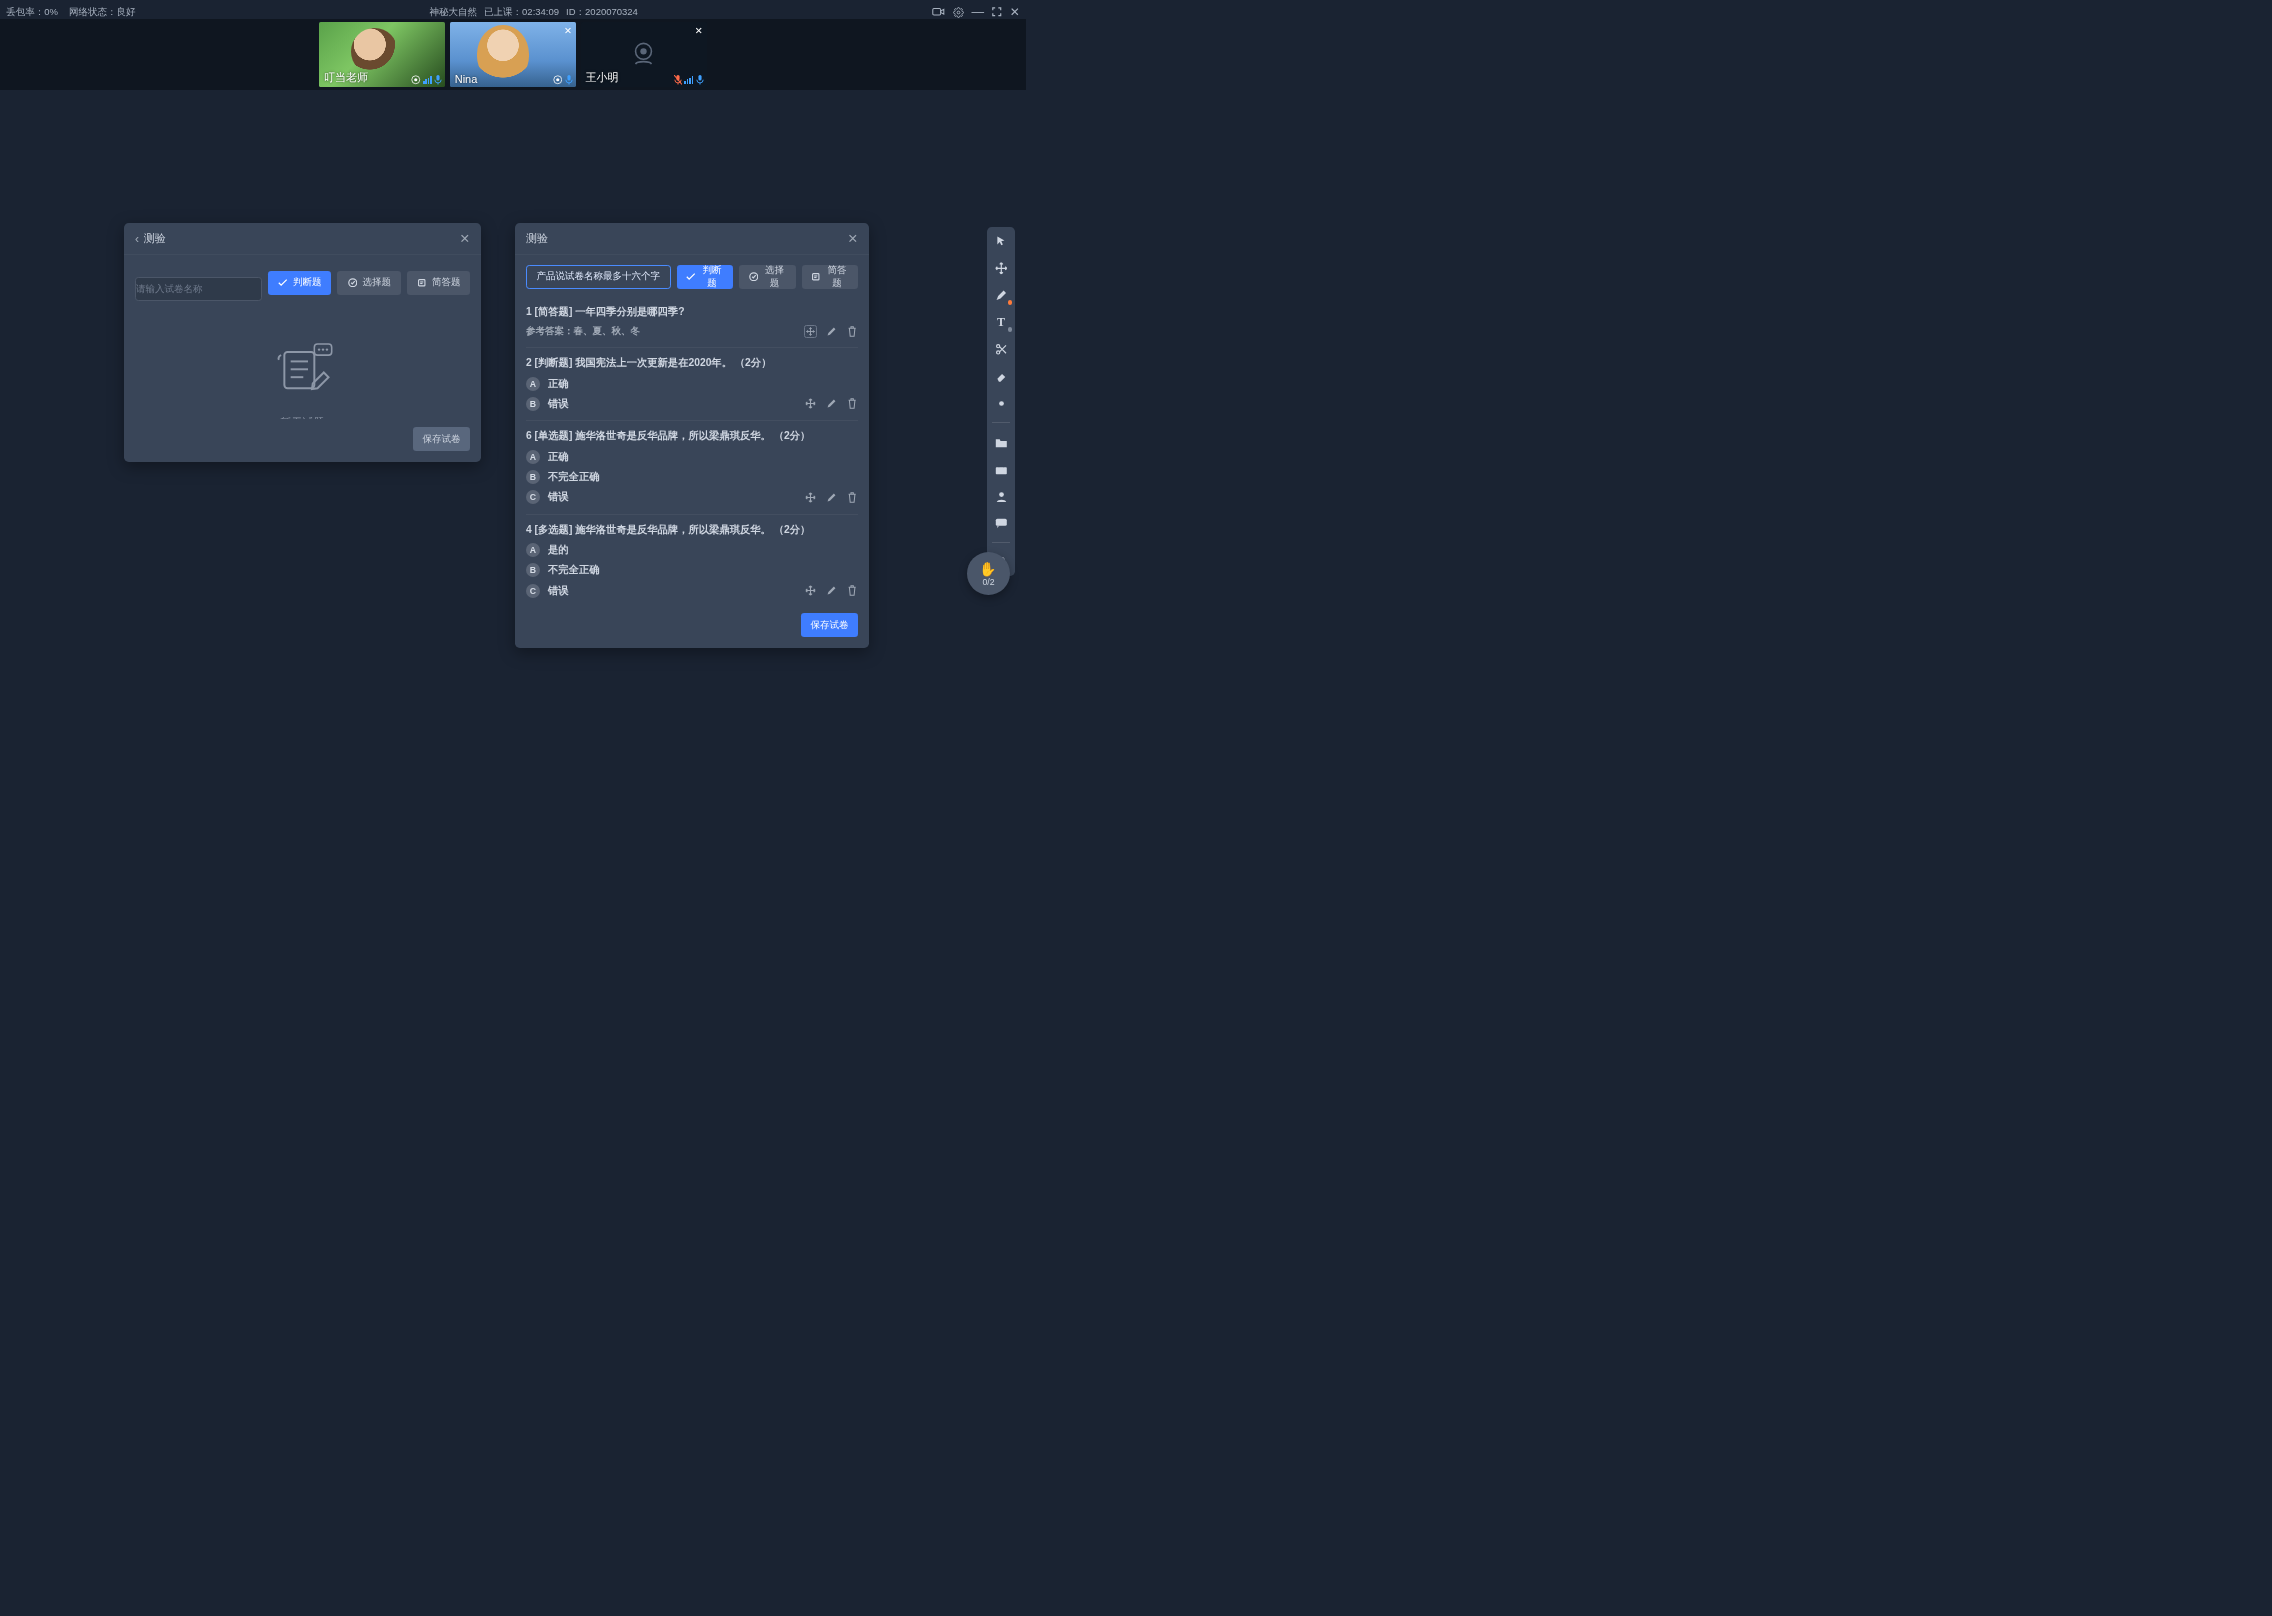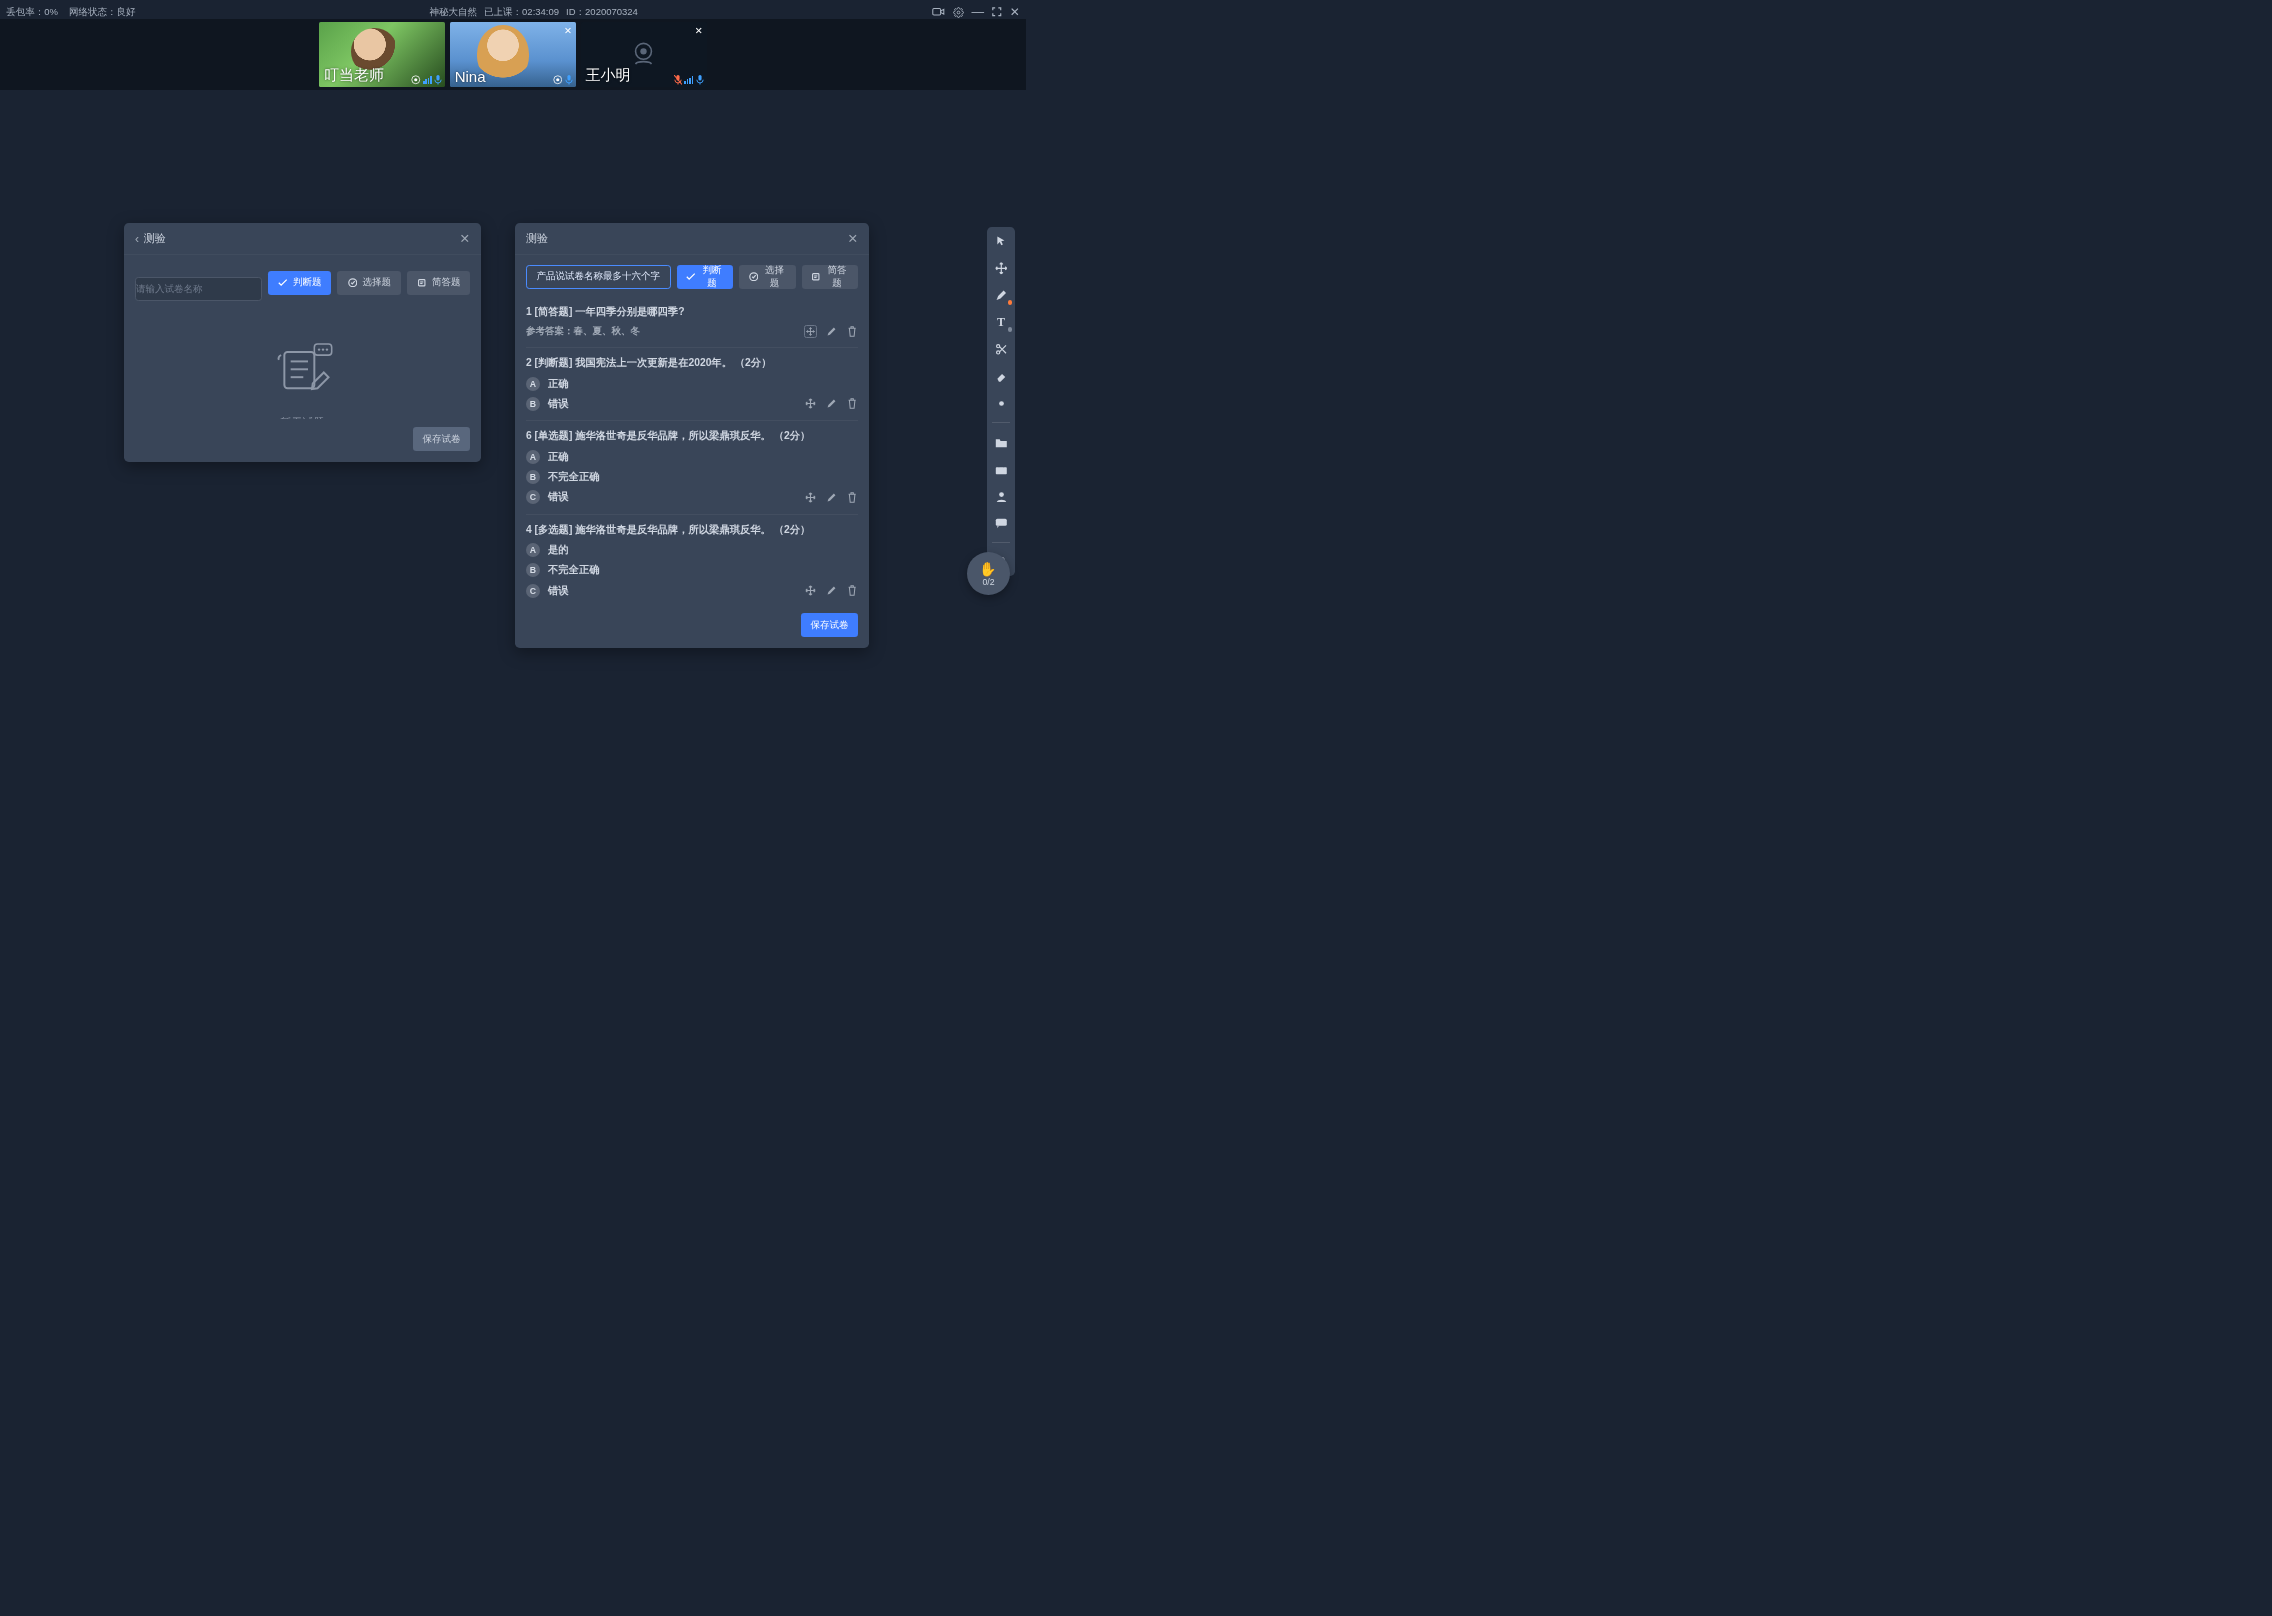--- a/index.html
+++ b/index.html
@@ -41,21 +41,21 @@
   width: 126px;
   height: 65px;
   position: relative;
   border-radius: 1.6px;
   overflow: hidden;
 }
 .video-tile .bg { position:absolute; inset:0; }
 .video-tile .name {
   position: absolute;
   bottom: 2.4px; left: 4.7px;
-  font-size: 15px;
+  font-size: 11px;
   color: #fff;
   text-shadow: 0 0 2.4px rgba(0,0,0,.7);
 }
 .video-tile .icons {
   position: absolute;
   bottom: 2.4px; right: 3.2px;
   display: flex; gap: 2.4px;
   align-items: center;
 }
 .video-tile .close-small {

